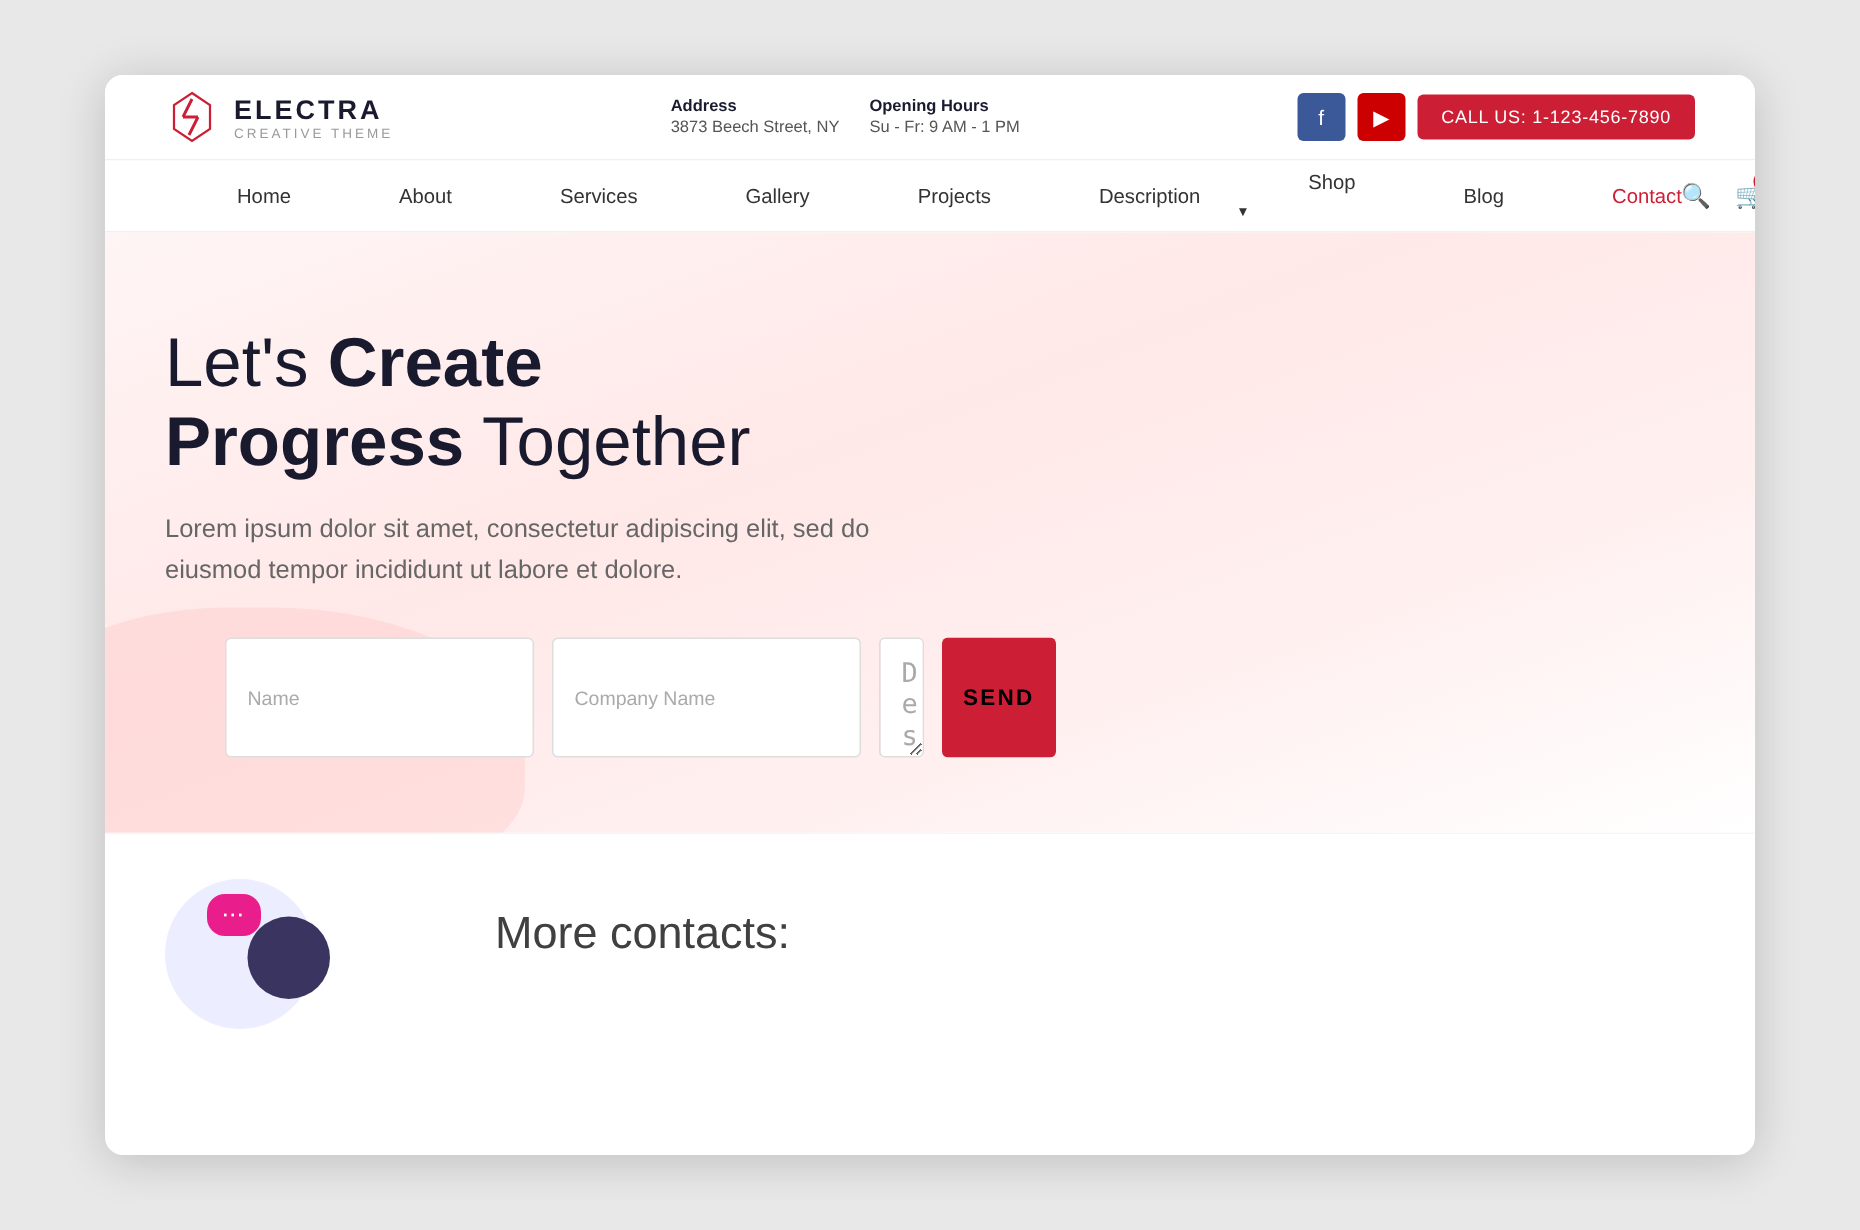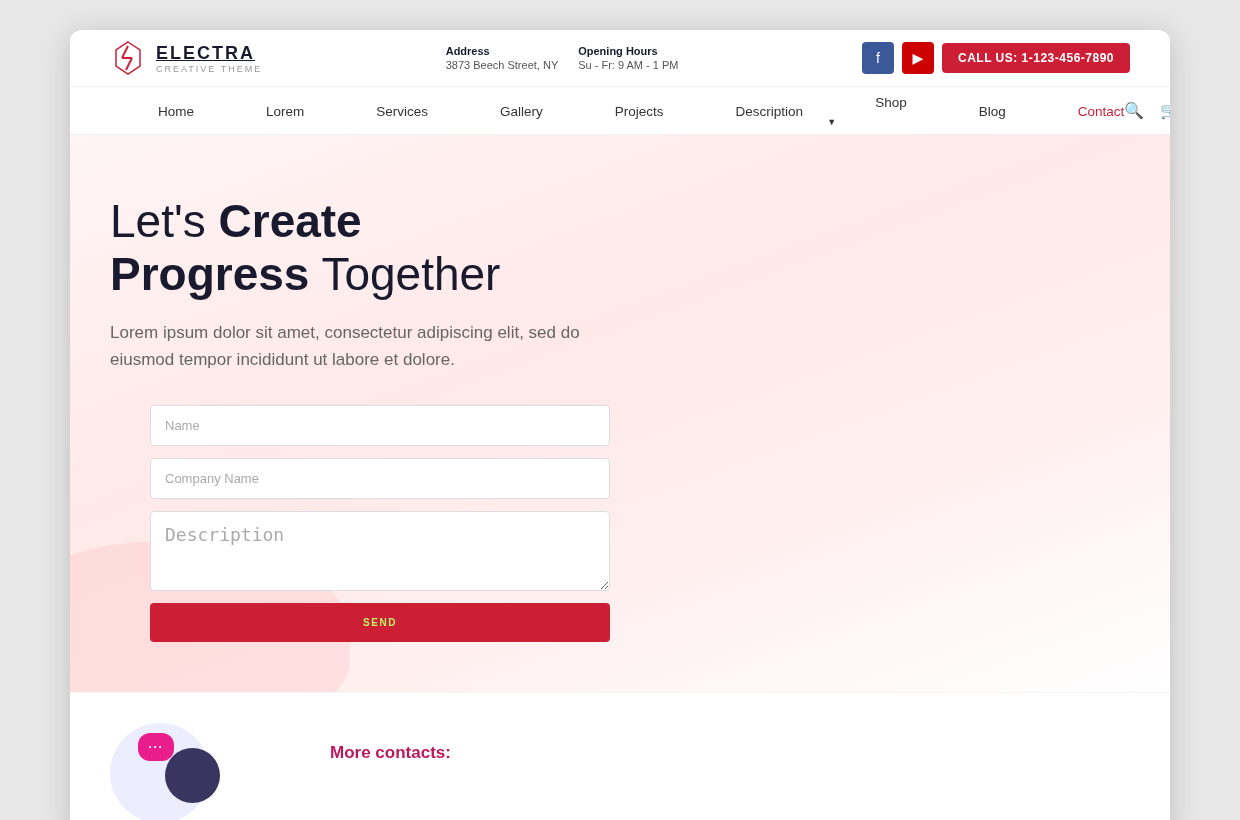--- a/index.html
+++ b/index.html
@@ -40,21 +40,20 @@
     }
     .logo-text-wrap {
       display: flex;
       flex-direction: column;
     }
     .logo-name {
       font-size: 18px;
       font-weight: 700;
       letter-spacing: 2px;
       color: #1a1a2e;
-      text-decoration: underline;
     }
     .logo-sub {
       font-size: 9px;
       letter-spacing: 2px;
       color: #999;
     }
     .header-info {
       display: flex;
       align-items: center;
       gap: 20px;
@@ -92,21 +91,21 @@
     }
     .social-fb { background: #3b5998; }
     .social-yt { background: #cc0000; }
     .call-btn {
       background: #cc1f36;
       color: #fff;
       border: none;
       border-radius: 4px;
       padding: 8px 16px;
       font-size: 12px;
-      font-weight: 700;
+      font-weight: 400;
       letter-spacing: 0.5px;
       cursor: pointer;
       white-space: nowrap;
     }
     
     .navbar {
       display: flex;
       align-items: center;
       justify-content: space-between;
       padding: 0 40px;
@@ -192,21 +191,21 @@
     .hero-desc {
       font-size: 17px;
       color: #666;
       line-height: 1.6;
       margin-bottom: 32px;
       max-width: 480px;
     }
     
     .contact-form {
       display: flex;
-      flex-direction: column;
+      flex-direction: row;
       gap: 12px;
       max-width: 500px;
       padding-left: 40px;
     }
     .form-row {
       display: flex;
       gap: 12px;
     }
     .form-input {
       flex: 1;
@@ -227,25 +226,25 @@
       font-size: 18px;
       color: #333;
       background: #fff;
       outline: none;
       resize: vertical;
       height: 80px;
     }
     .form-textarea::placeholder { color: #aaa; }
     .send-btn {
       background: #cc1f36;
-      color: #bef264;
+      color: #000000;
       border: none;
       border-radius: 4px;
       padding: 14px;
-      font-size: 10px;
+      font-size: 15px;
       font-weight: 700;
       letter-spacing: 1.5px;
       cursor: pointer;
       width: 100%;
     }
     
     .bottom-section {
       background: #fff;
       padding: 30px 40px 20px 40px;
       display: flex;
@@ -291,23 +290,23 @@
       gap: 3px;
     }
     .illus-bubble::after {
       content: '···';
       color: #fff;
       font-size: 12px;
       font-weight: 900;
       letter-spacing: 1px;
     }
     .more-contacts-title {
-      font-size: 17px;
-      font-weight: 700;
-      color: #be185d;
+      font-size: 30px;
+      font-weight: 400;
+      color: #404040;
       padding-top: 20px;
     }
   </style>
 </head>
 <body>
 
 <div class="browser-frame">
 
   <div class="header-top">
     <div class="logo-area">
@@ -339,21 +338,21 @@
       <button class="social-btn social-yt">
         <span>▶</span>
       </button>
       <button class="call-btn">CALL US: 1-123-456-7890</button>
     </div>
   </div>
 
   <nav class="navbar">
     <ul class="nav-links">
       <li><a href="#">Home</a></li>
-      <li><a href="#">Lorem</a></li>
+      <li><a href="#">About</a></li>
       <li><a href="#">Services</a></li>
       <li><a href="#">Gallery</a></li>
       <li><a href="#">Projects</a></li>
       <li><a href="#">Description</a></li>
       <li><a href="#" class="has-arrow">Shop</a></li>
       <li><a href="#">Blog</a></li>
       <li><a href="#" class="active">Contact</a></li>
     </ul>
     <div class="nav-right">
       <div class="nav-search-icon">🔍</div>

